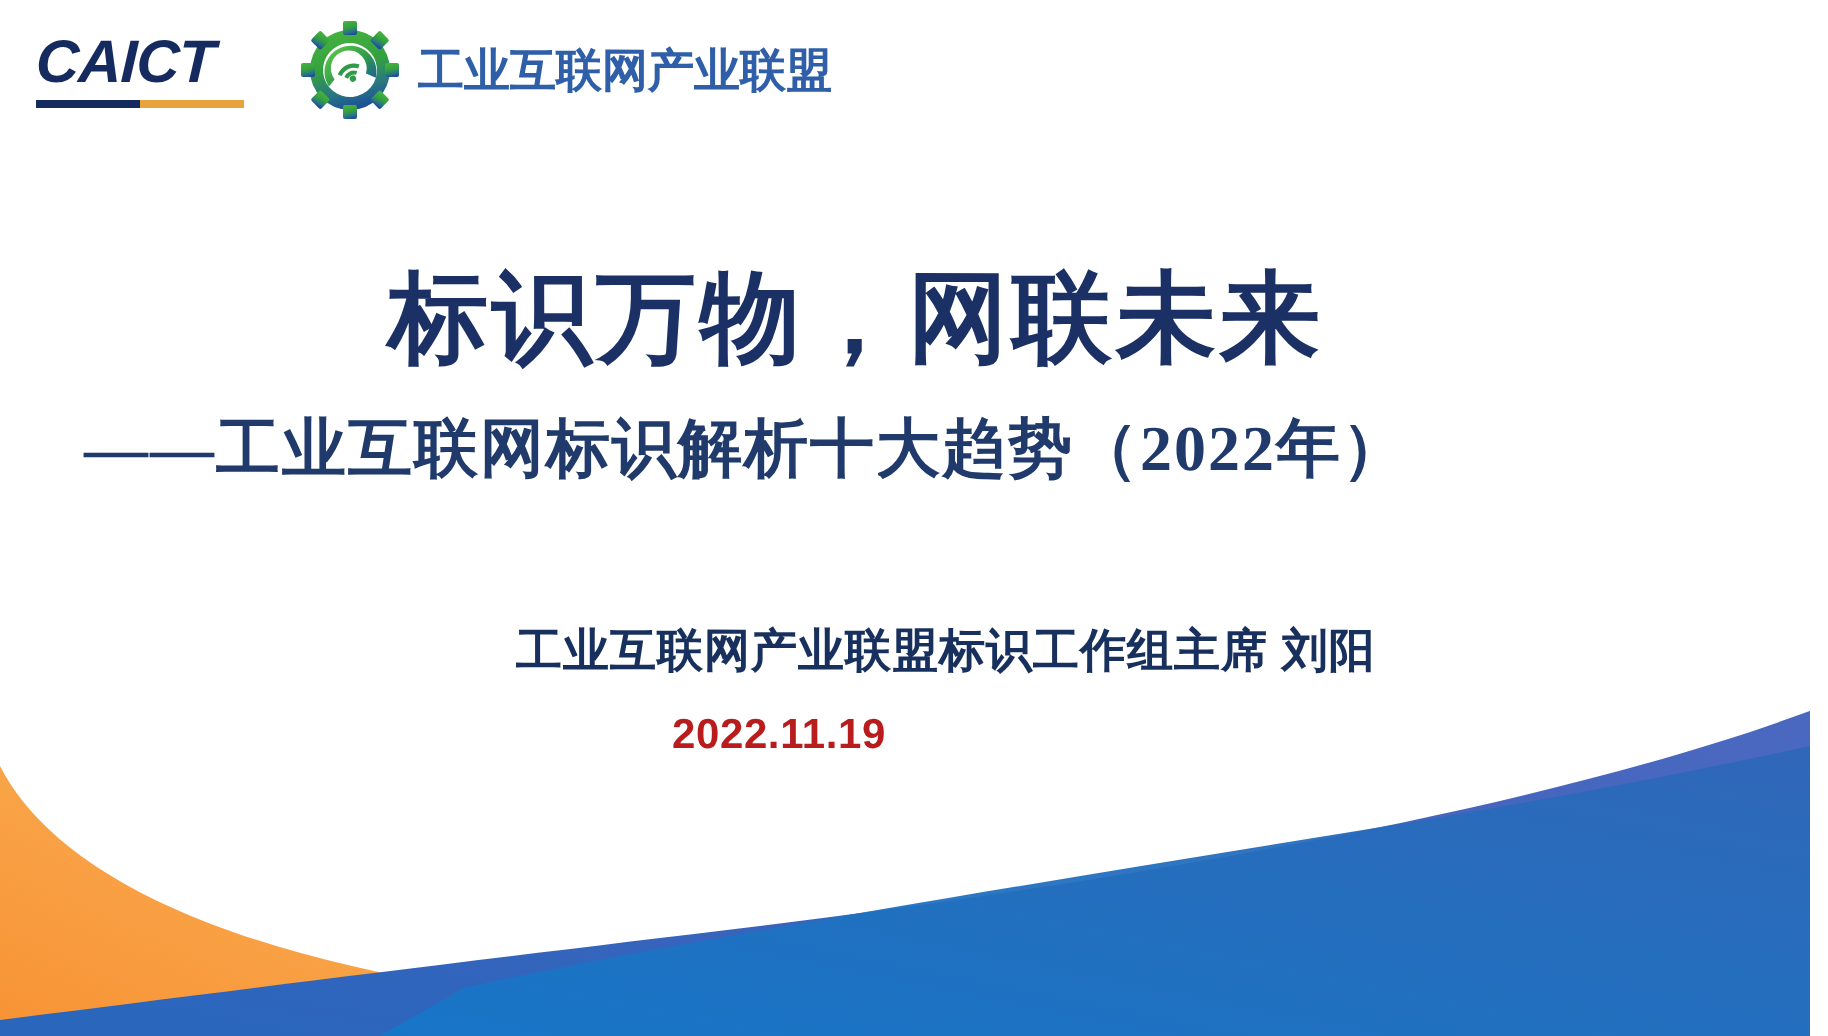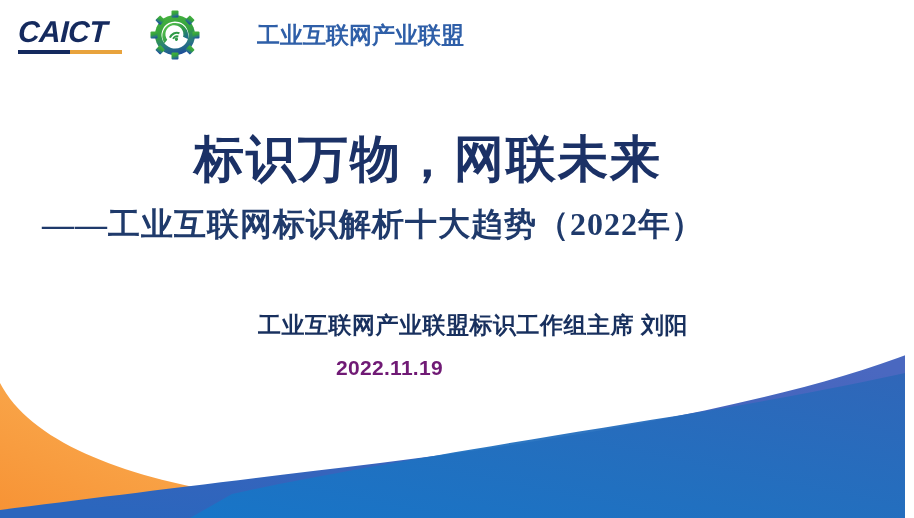--- a/index.html
+++ b/index.html
@@ -89,21 +89,20 @@
     justify-content: center;
     gap: 1px;
   }
   .aii-cn {
     font-family: "Liberation Sans", "DejaVu Sans", sans-serif;
     font-size: 23px;
     font-weight: bold;
     color: #2f5fa8;
     line-height: 1.05;
     letter-spacing: 0px;
-    margin-left: 48px;
   }
   .aii-en {
     font-family: "Liberation Sans", "DejaVu Sans", sans-serif;
     font-size: 12.5px;
     font-weight: bold;
     font-style: italic;
     color: #2f5fa8;
     line-height: 1.05;
     letter-spacing: -0.1px;
   }
@@ -158,21 +157,21 @@
     position: absolute;
     top: 356px;
     left: 0;
     width: 914px;
     text-align: center;
     padding-right: 135px;
     box-sizing: border-box;
     font-family: "Liberation Sans", "DejaVu Sans", sans-serif;
     font-size: 21px;
     font-weight: bold;
-    color: #701a75;
+    color: #b91c1c;
     letter-spacing: 0.3px;
     z-index: 30;
   }
 
   
   .waves {
     position: absolute;
     left: 0;
     top: 0;
     width: 914px;

